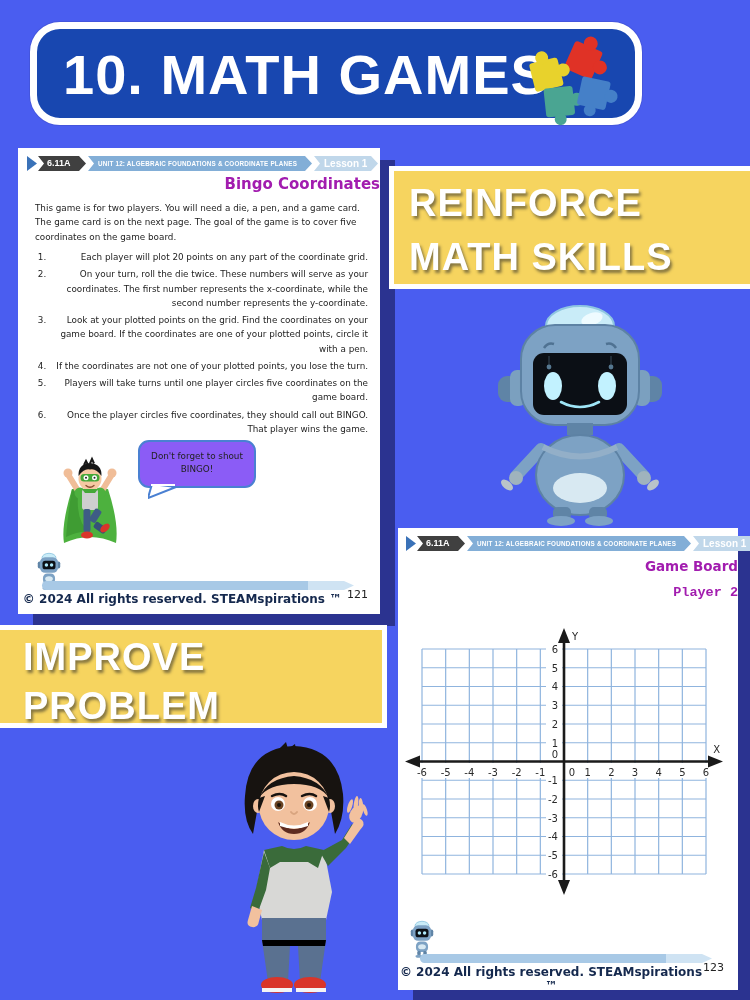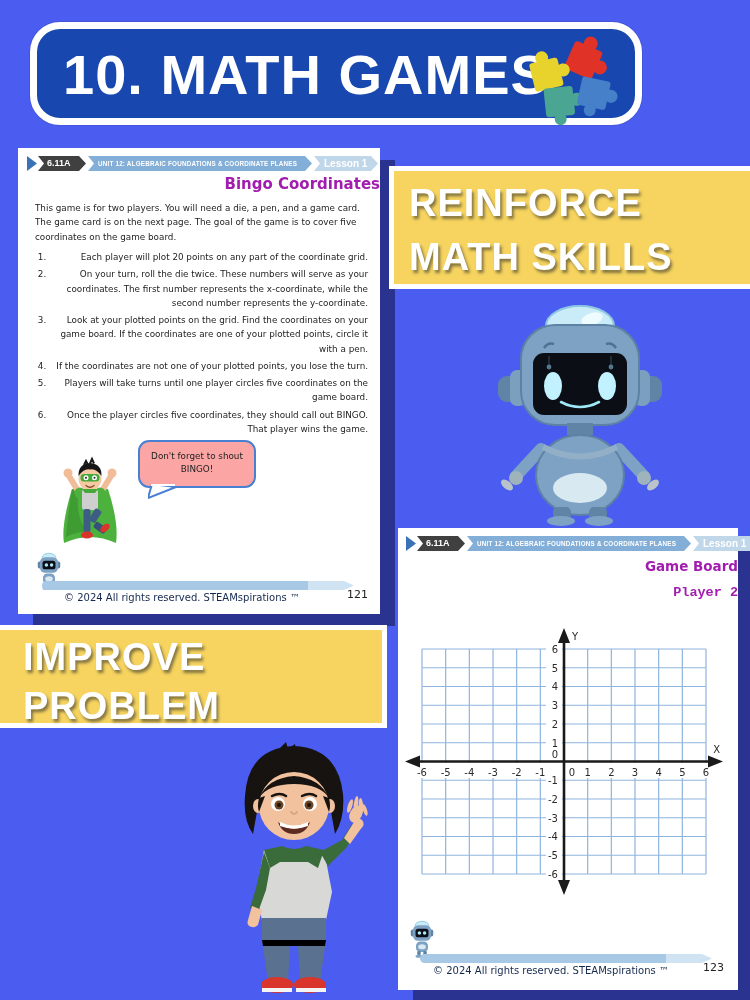--- a/index.html
+++ b/index.html
@@ -45,40 +45,40 @@
   .ws-title{position:absolute;left:4px;right:0;text-align:right;
     font-family:"DejaVu Sans", sans-serif;font-weight:bold;color:#a21caf;}
   #page1 .ws-title{top:27px;font-size:15px;}
   .ws-body{font-family:"DejaVu Sans", sans-serif;color:#1d1d1d;font-size:8.8px;line-height:1.62;}
   .intro{position:absolute;top:53px;left:17px;right:15px;}
   ol.steps{position:absolute;top:102px;left:17px;right:12px;margin:0;padding:0 0 0 14px;text-align:right;}
   ol.steps li{margin-bottom:3px;}
 
   .bubble{
     position:absolute;left:120px;top:292px;width:118px;height:48px;
-    border:2px solid #4a80d2;border-radius:11px;background:#fca5a5;
+    border:2px solid #4a80d2;border-radius:11px;background:#8b5cf6;
     font-family:"DejaVu Sans", sans-serif;font-size:8.8px;color:#222;
     text-align:center;padding:8px 5px 0 5px;line-height:1.5;z-index:2;
   }
   .bubble-tail{position:absolute;left:8px;bottom:-13px;width:30px;height:15px;}
 
   .hero-kid{position:absolute;left:40px;top:305px;width:64px;height:110px;}
   .mini-robot{position:absolute;}
   #page1 .mini-robot{left:18px;top:404px;width:26px;height:38px;}
   #page2 .mini-robot{left:11px;top:392px;width:26px;height:38px;}
 
   .footer-bar{position:absolute;height:9px;background:#a8c9e6;border-radius:5px;}
   #page1 .footer-bar{left:24px;top:433px;width:272px;}
   #page2 .footer-bar{left:22px;top:426px;width:252px;}
   .footer-bar .bar-tip{
     position:absolute;right:-40px;top:0;width:46px;height:9px;background:#cfe3f3;
     clip-path:polygon(0 0,calc(100% - 10px) 0,100% 50%,calc(100% - 10px) 100%,0 100%);
   }
   .footer-text{position:absolute;left:0;right:34px;text-align:center;
-    font-family:"DejaVu Sans", sans-serif;font-size:10px;font-weight:normal;color:#15294e;}
+    font-family:"DejaVu Sans", sans-serif;font-size:12px;font-weight:bold;color:#15294e;}
   #page1 .footer-text{top:444px;}
   #page2 .footer-text{top:437px;}
   .page-num{position:absolute;font-family:"DejaVu Sans", sans-serif;font-size:11px;color:#222;}
   #page1 .page-num{right:12px;top:440px;}
   #page2 .page-num{right:14px;top:433px;}
 
   #grid-svg{position:absolute;left:4px;top:95px;}
   #page2 .ws-title.gb{top:30px;font-size:13.5px;}
   #page2 .ws-title.pl{top:57px;font-size:13.5px;font-family:Liberation Mono, monospace;}
 

